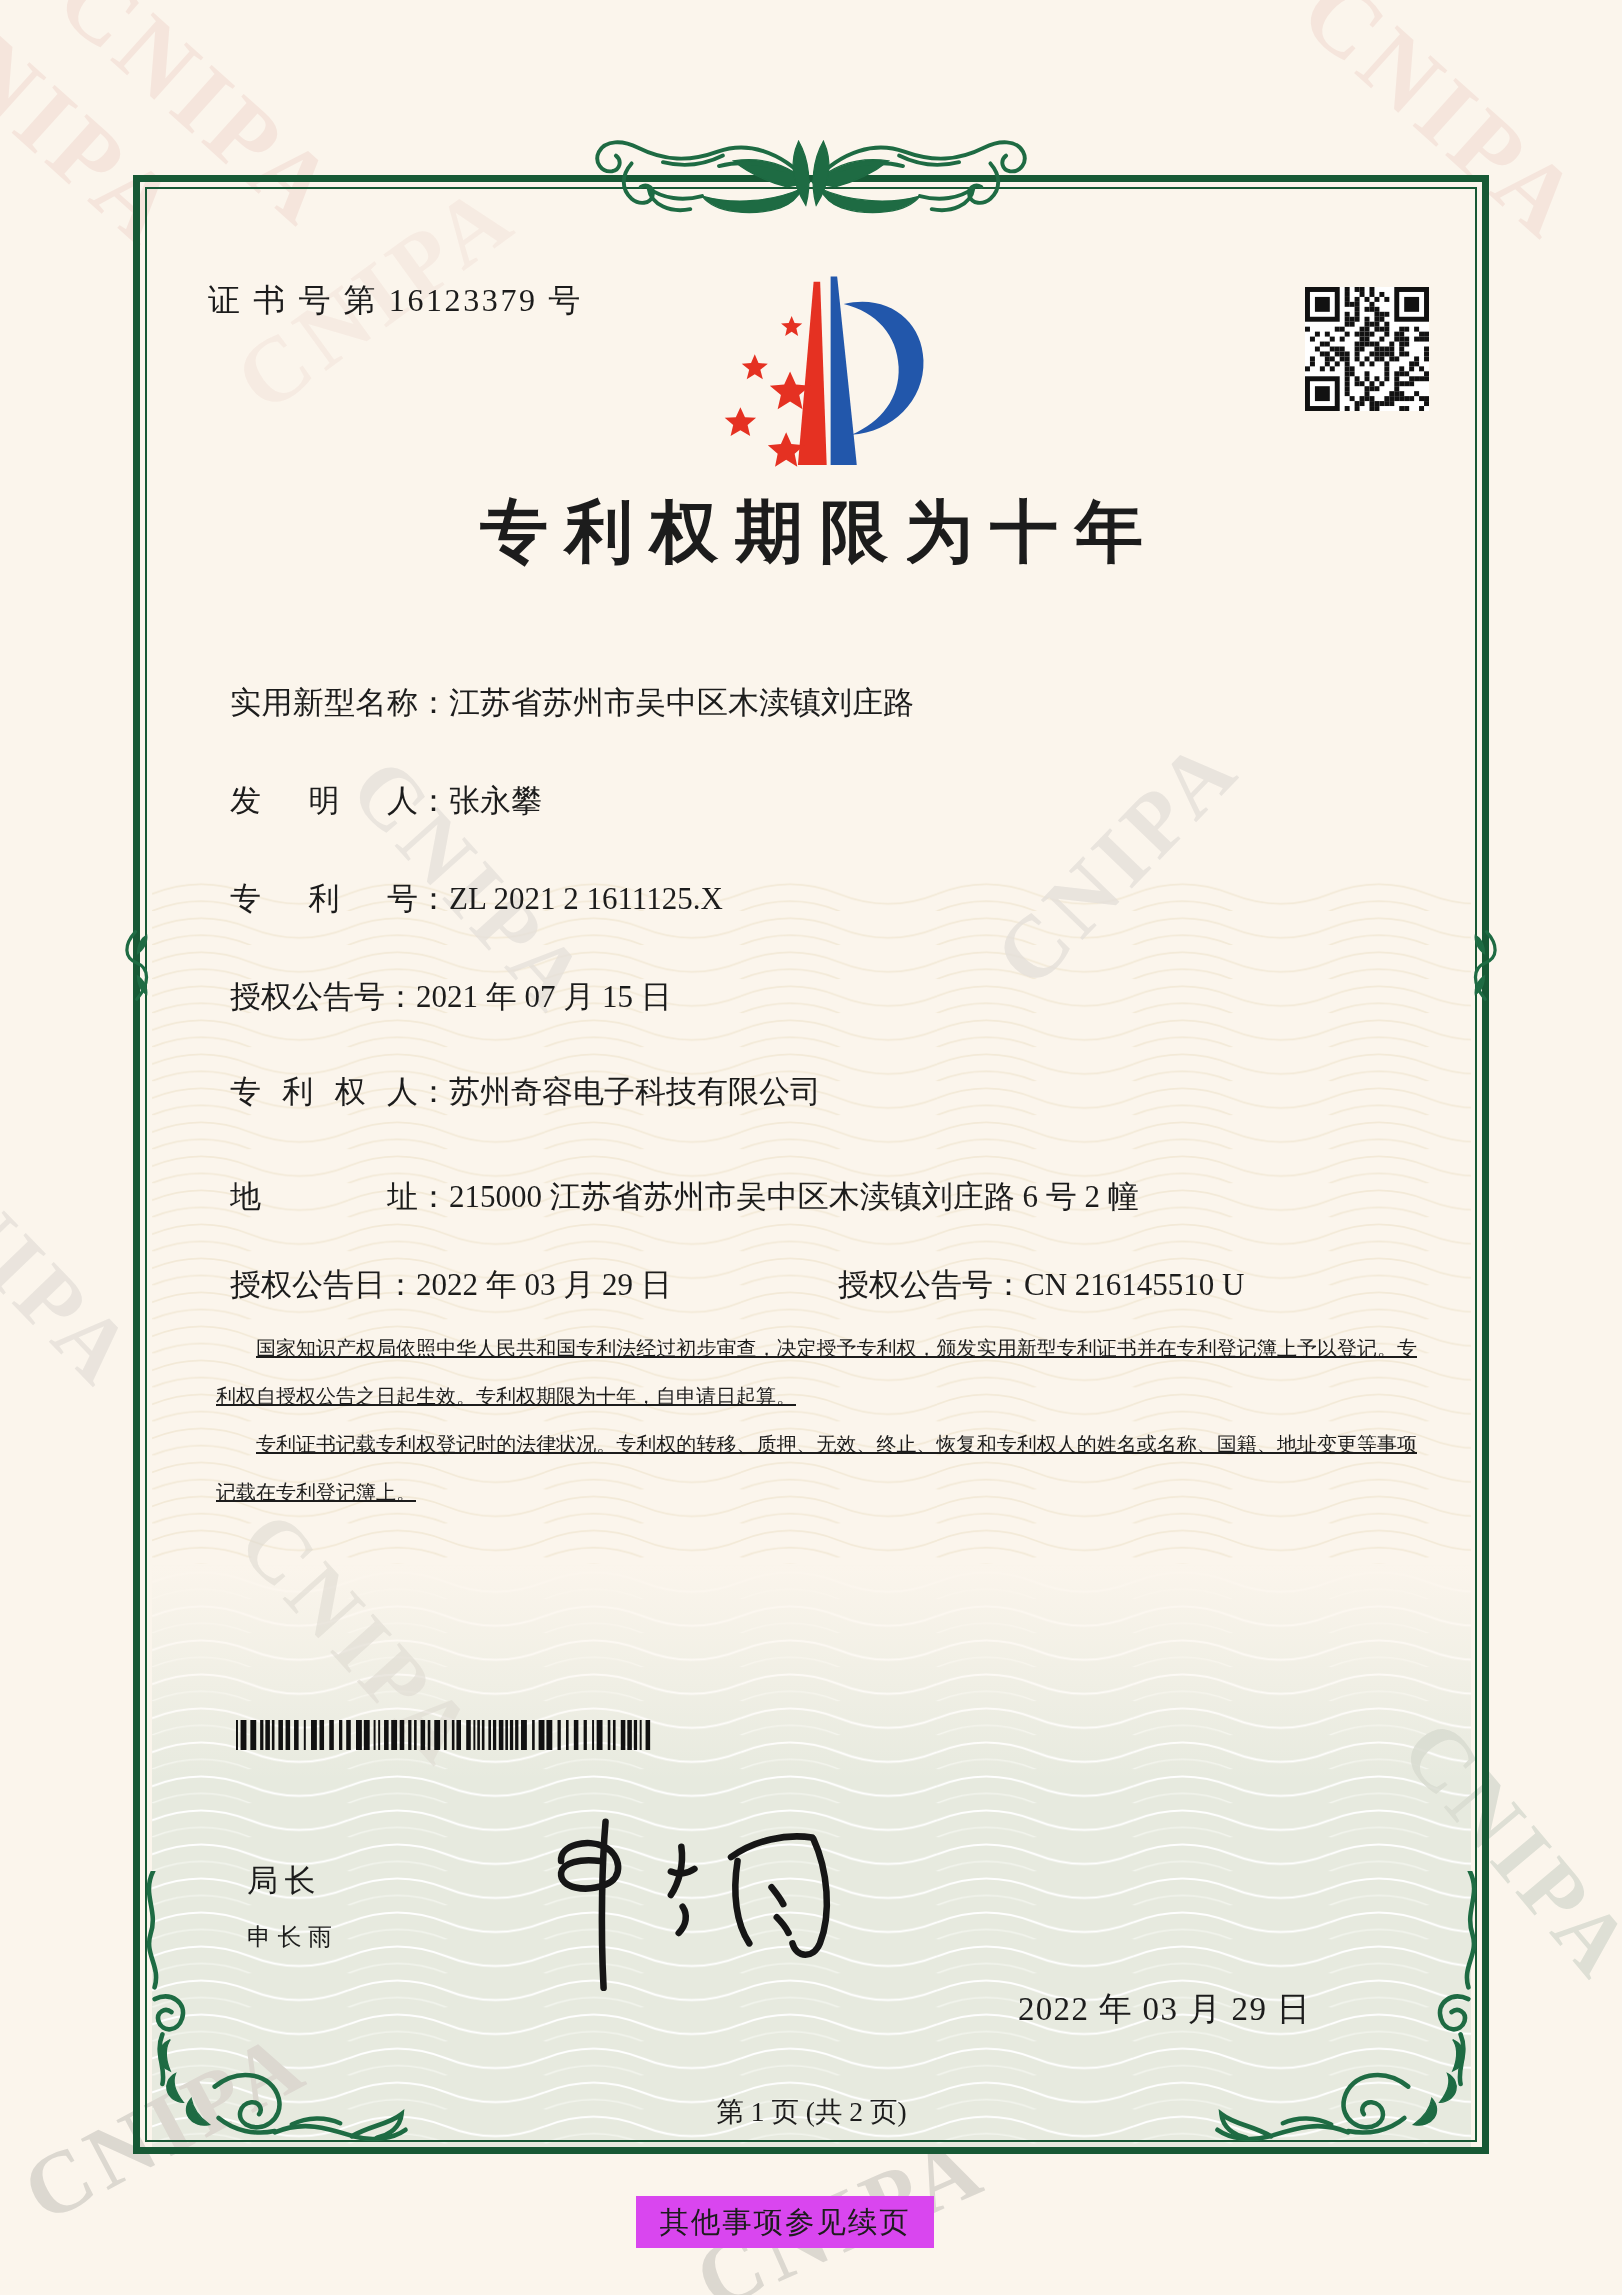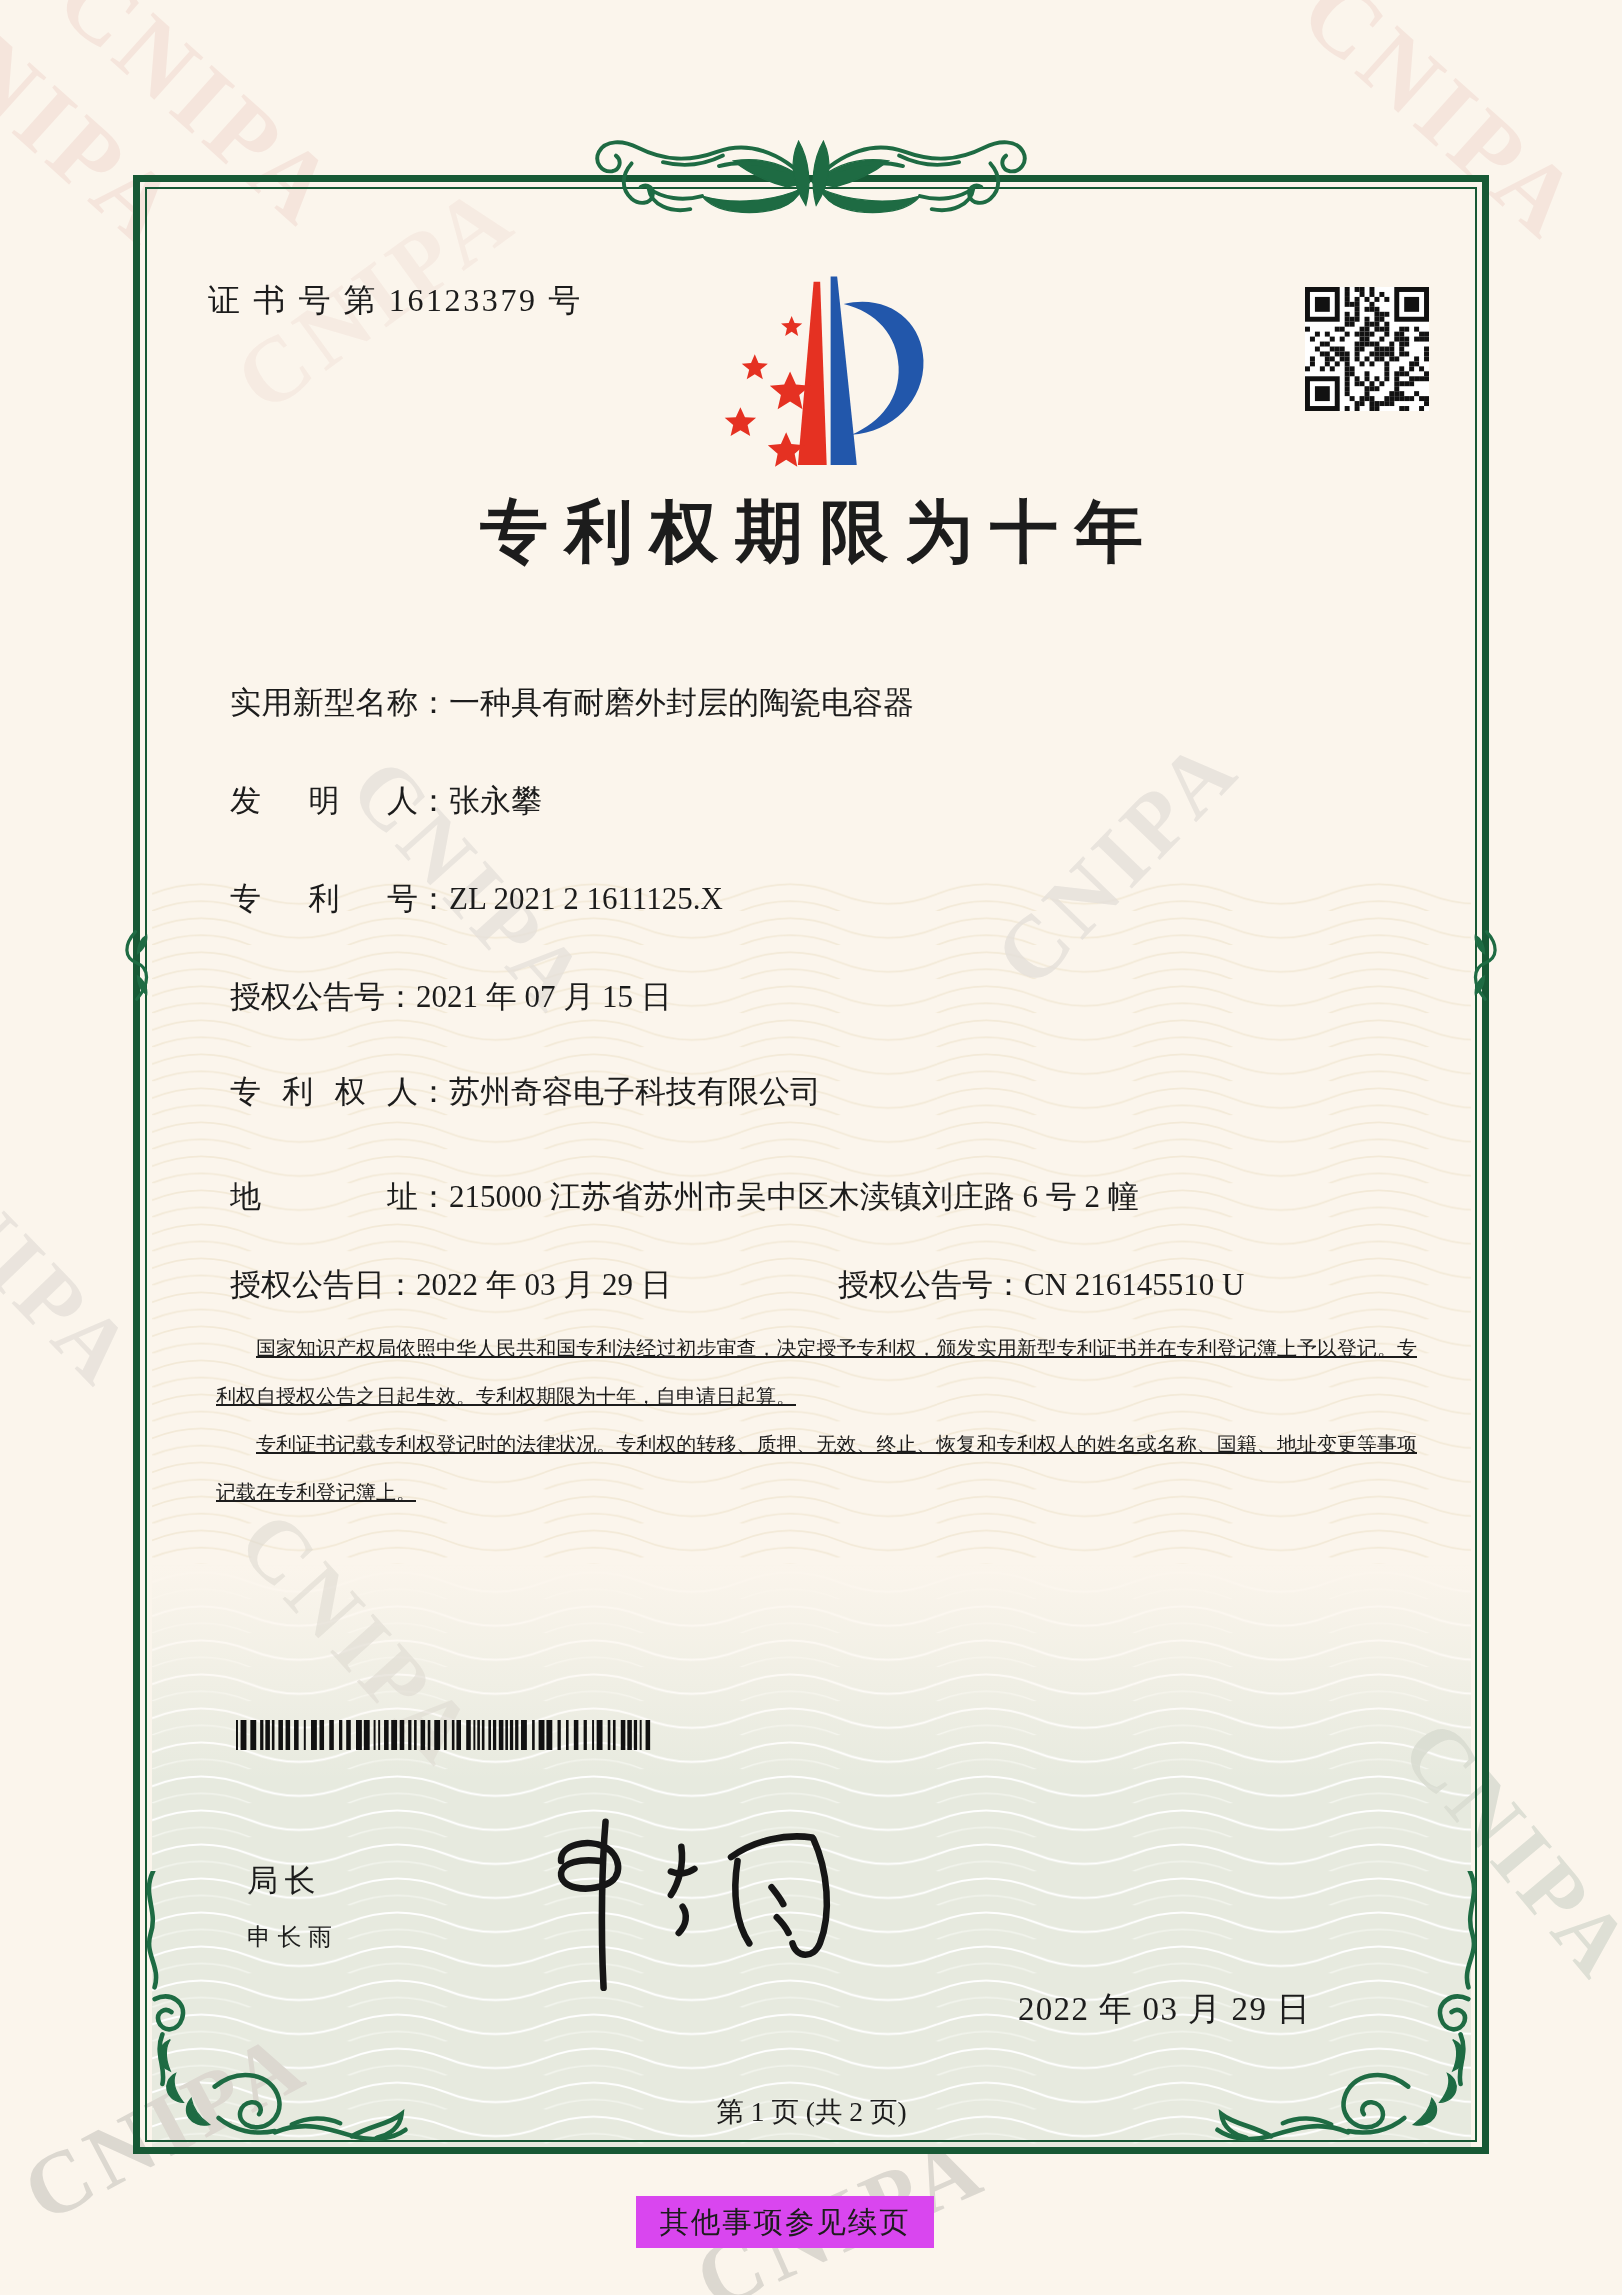--- a/index.html
+++ b/index.html
@@ -407,21 +407,21 @@
         <rect x="152" y="15.2" width="22.799999999999997" height="22.799999999999997" fill="#111"></rect>
         <rect x="0" y="136.79999999999998" width="53.199999999999996" height="53.199999999999996" fill="#111"></rect>
         <rect x="7.6" y="144.4" width="38" height="38" fill="#fff"></rect>
         <rect x="15.2" y="152" width="22.799999999999997" height="22.799999999999997" fill="#111"></rect>
       </svg>
   </div>
 
   <div class="abs title">专利权期限为十年</div>
 
   <div class="abs frow fr0">
-    <span class="flabel">实用新型名称</span><span>：</span><span>一种具有耐磨外封层的陶瓷电容器</span>
+    <span class="flabel">实用新型名称</span><span>：</span><span>江苏省苏州市吴中区木渎镇刘庄路</span>
   </div>
   <div class="abs frow fr1">
     <span class="flabel">发明人</span><span>：</span><span>张永攀</span>
   </div>
   <div class="abs frow fr2">
     <span class="flabel">专利号</span><span>：</span><span>ZL 2021 2 1611125.X</span>
   </div>
   <div class="abs frow fr3">
     <span class="flabel tight">授权公告号</span><span>：</span><span>2021 年 07 月 15 日</span>
   </div>

